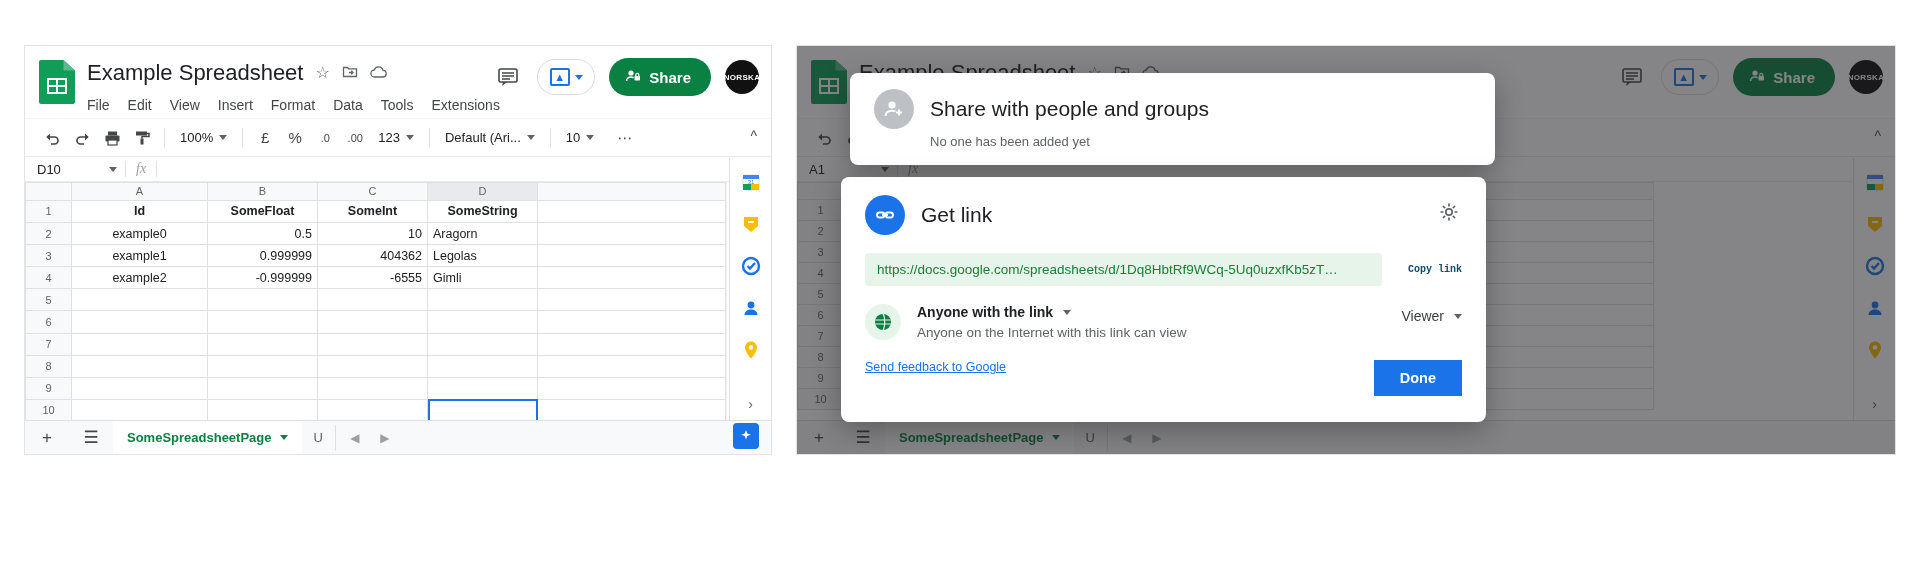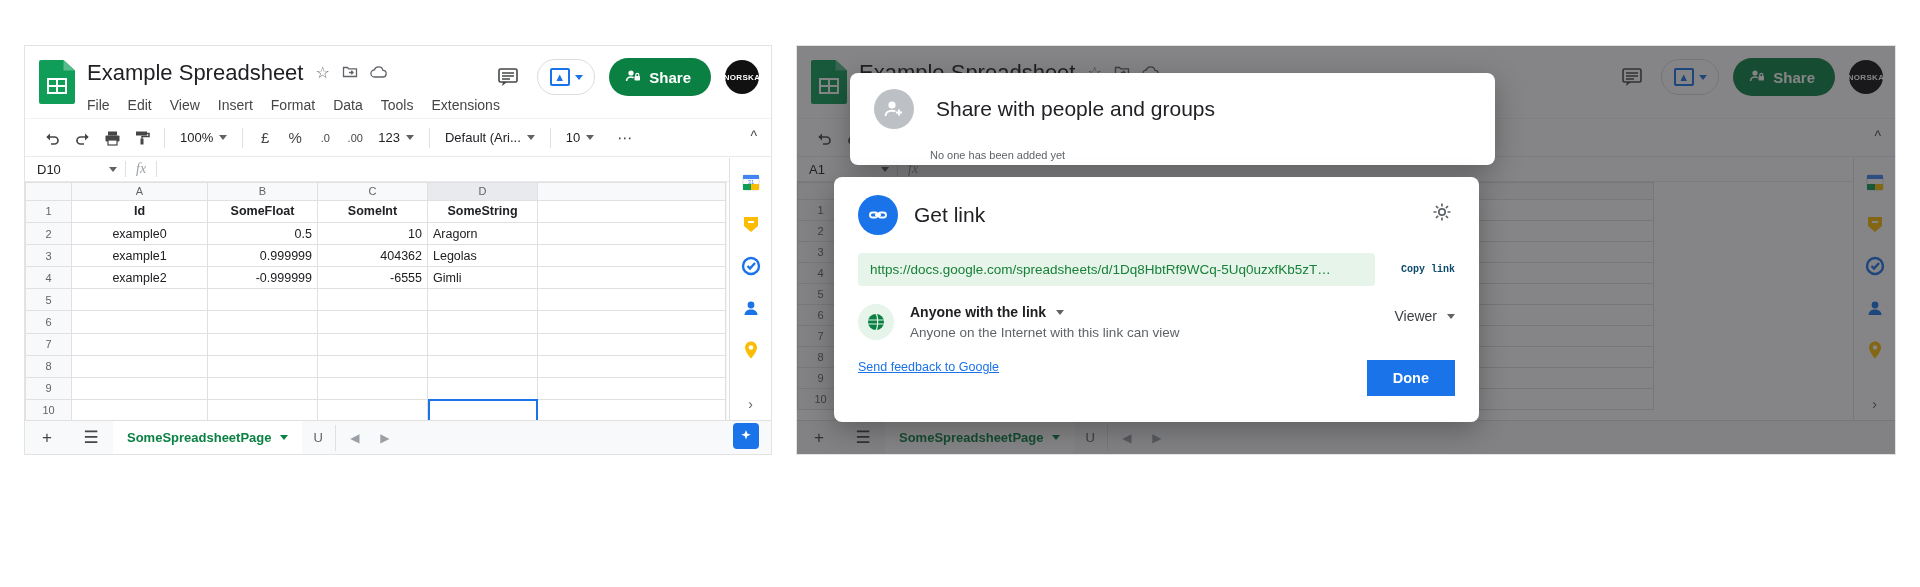--- a/index.html
+++ b/index.html
@@ -141,29 +141,29 @@
   .rail-expand { position:absolute; bottom:8px; color:#5f6368; font-size:14px; cursor:pointer; }
 
   
   .scrim { position:absolute; inset:0; background:rgba(32,33,36,0.55); }
 
   .share-card {
     position:absolute; background:#fff; border-radius:8px;
     box-shadow:0 8px 28px rgba(0,0,0,.28);
   }
   .card-people { left:53px; top:27px; width:645px; height:92px; padding:16px 24px; }
-  .people-row { display:flex; align-items:center; gap:22px; }
+  .people-row { display:flex; align-items:center; gap:16px; }
   .people-avatar {
     width:40px;height:40px;border-radius:50%;background:#bdc1c6;
     display:flex;align-items:center;justify-content:center;color:#fff;
   }
   .card-h { font-size:21px; color:#202124; font-family:"Liberation Sans", sans-serif; }
-  .sub-note { font-size:11px; color:#5f6368; margin-top:20px; margin-left:56px; }
-
-  .card-link { left:37px; top:131px; width:645px; height:245px; padding:18px 24px 12px 24px; }
+  .sub-note { font-size:13px; color:#5f6368; margin-top:5px; margin-left:56px; }
+
+  .card-link { left:44px; top:131px; width:645px; height:245px; padding:18px 24px 12px 24px; }
   .link-head { display:flex; align-items:center; gap:16px; position:relative; }
   .link-avatar {
     width:40px;height:40px;border-radius:50%;background:#1a73e8;
     display:flex;align-items:center;justify-content:center;color:#fff;
   }
   .gear { position:absolute; right:2px; top:6px; color:#5f6368; cursor:pointer; }
   .url-row { display:flex; align-items:center; gap:26px; margin-top:18px; }
   .url-pill {
     flex:1; min-width:0; background:#e6f4ea; border-radius:4px;
     padding:9px 12px; font-size:13.5px; color:#188038;

